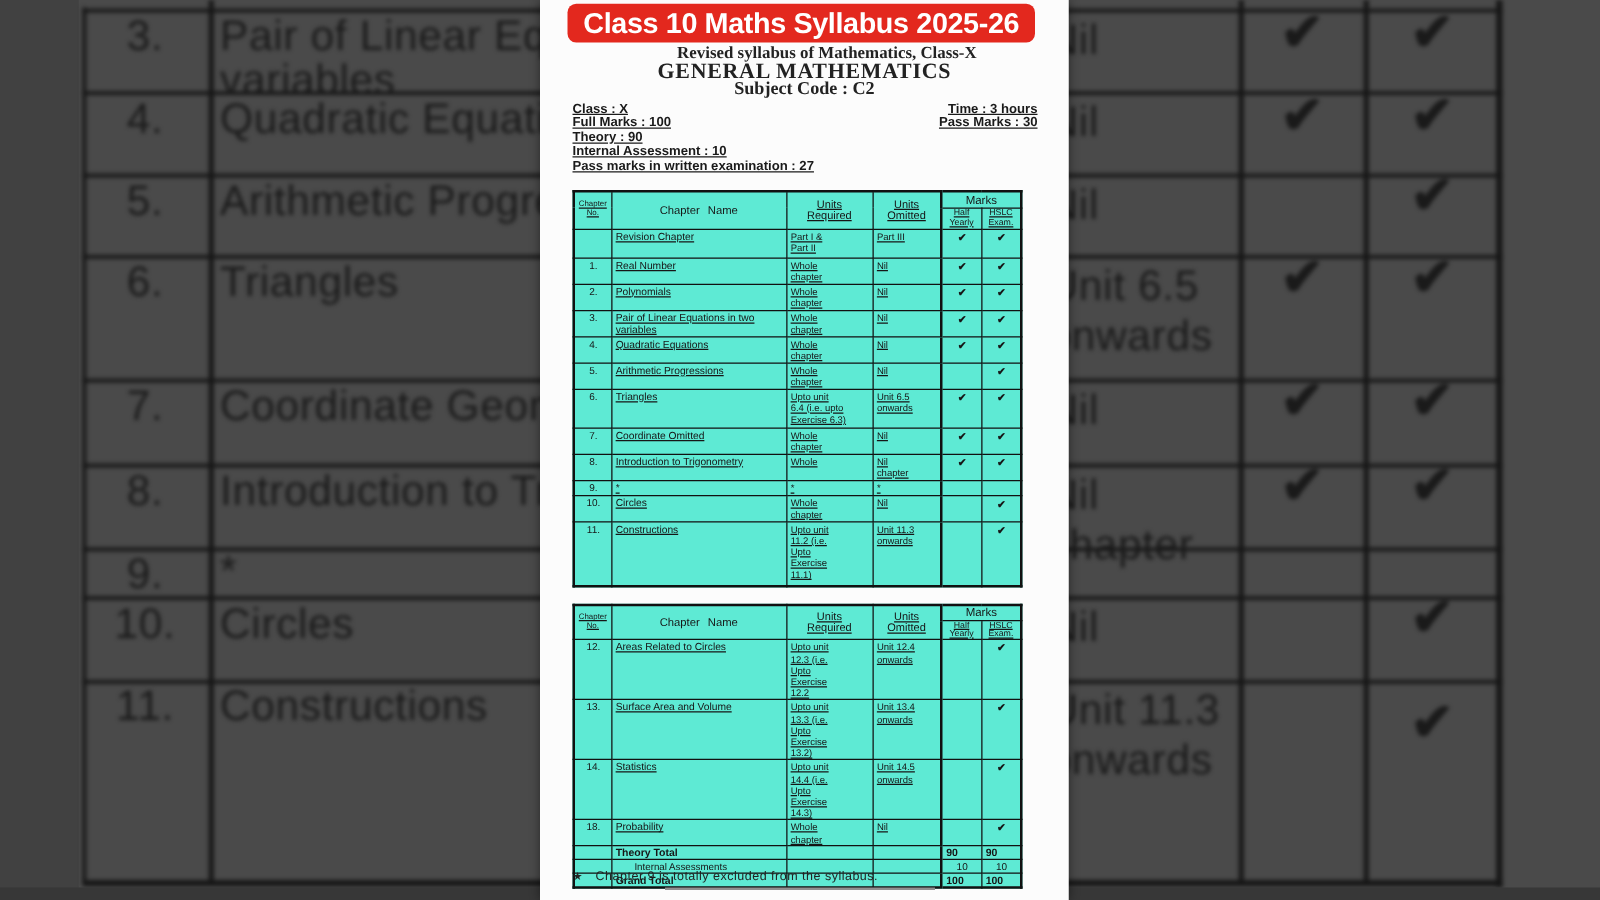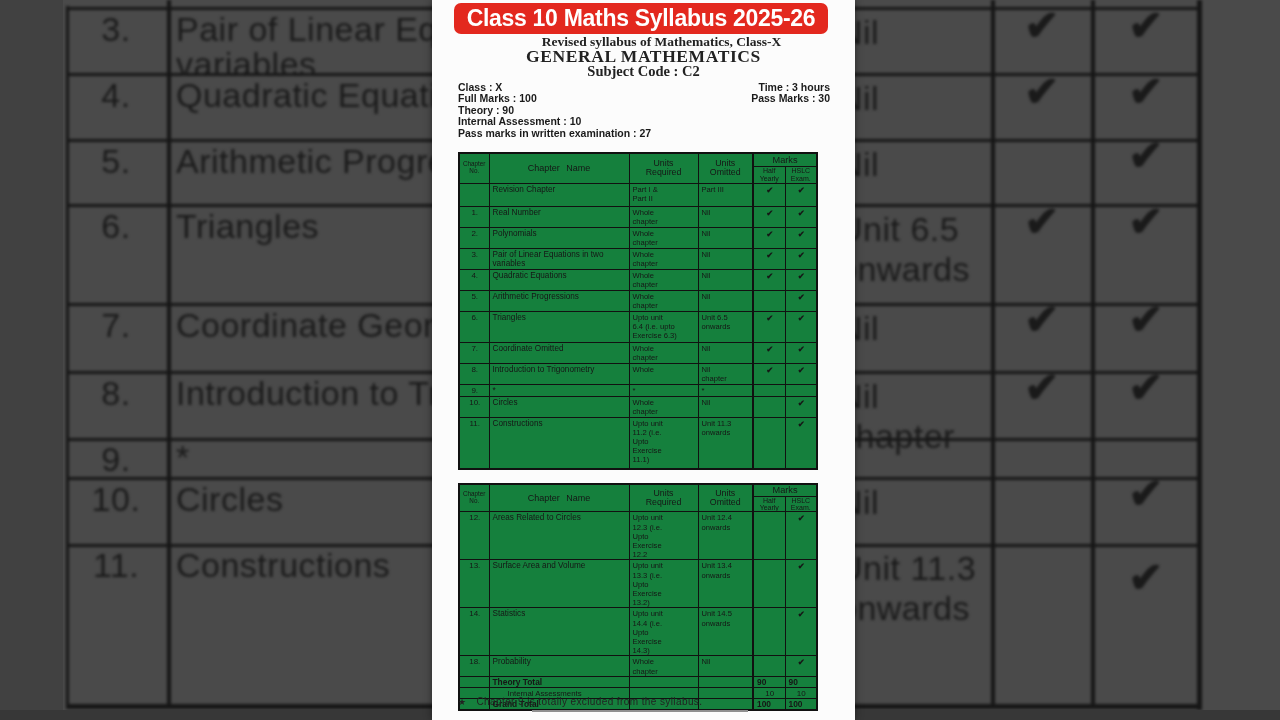--- a/index.html
+++ b/index.html
@@ -24,26 +24,26 @@
   .page{position:absolute;left:432px;top:0;width:423px;height:720px;background:#fcfcfc;z-index:5;box-shadow:0 0 8px rgba(0,0,0,.45);color:#1a1a1a;}
   .banner{position:absolute;left:22px;top:3px;width:374px;height:31px;background:#e3281e;border-radius:7px;color:#fff;font-weight:700;font-size:23px;line-height:31px;text-align:center;letter-spacing:-.3px;}
   .ctr{position:absolute;left:0;right:0;text-align:center;font-family:"Liberation Serif",serif;font-weight:700;color:#222;}
   .revised{top:34px;font-size:13.5px;padding-left:36px;}
   .gm{top:46px;font-size:17.5px;letter-spacing:.6px;}
   .subj{top:63px;font-size:14.5px;}
   .info{position:absolute;top:82px;font-size:10.5px;font-weight:700;line-height:11.4px;white-space:pre-line;}
   .info-l{left:26px;}
   .info-r{right:25px;text-align:right;}
 
-  table.t{position:absolute;left:26px;border-collapse:collapse;table-layout:fixed;width:358px;background:#15803d;border:2px solid #111;}
+  table.t{position:absolute;left:26px;border-collapse:collapse;table-layout:fixed;width:358px;background:#5eead4;border:2px solid #111;}
   #t1{top:152px;}
   #t2{top:483px;}
   .t td,.t th{border:1px solid #111;padding:1px 2px 0 3px;vertical-align:top;font-weight:400;font-size:7.6px;line-height:9.2px;color:#161616;text-align:left;}
   .t th{text-align:center;vertical-align:middle;padding:0;}
-  .pre{white-space:pre-line;}
+  .pre{white-space:pre-line;text-decoration:underline;}
   th.h-no{font-size:6.3px;line-height:6.8px;}
   th.h-name{font-size:9px;word-spacing:4px;}
   th.h-units{font-size:8.8px;line-height:9.6px;}
   th.h-marks{font-size:9.2px;line-height:10px;border-bottom-width:1px;}
   th.h-sub{font-size:7px;line-height:7.4px;}
   td.num{text-align:center;font-size:8px;}
   td.name{font-size:8.2px;}
   td.chk{text-align:center;font-weight:700;font-size:8.5px;line-height:9px;padding-top:2px;}
   .thickL{border-left:2px solid #111 !important;}
   tr.tot td{vertical-align:middle;padding-top:0;}

